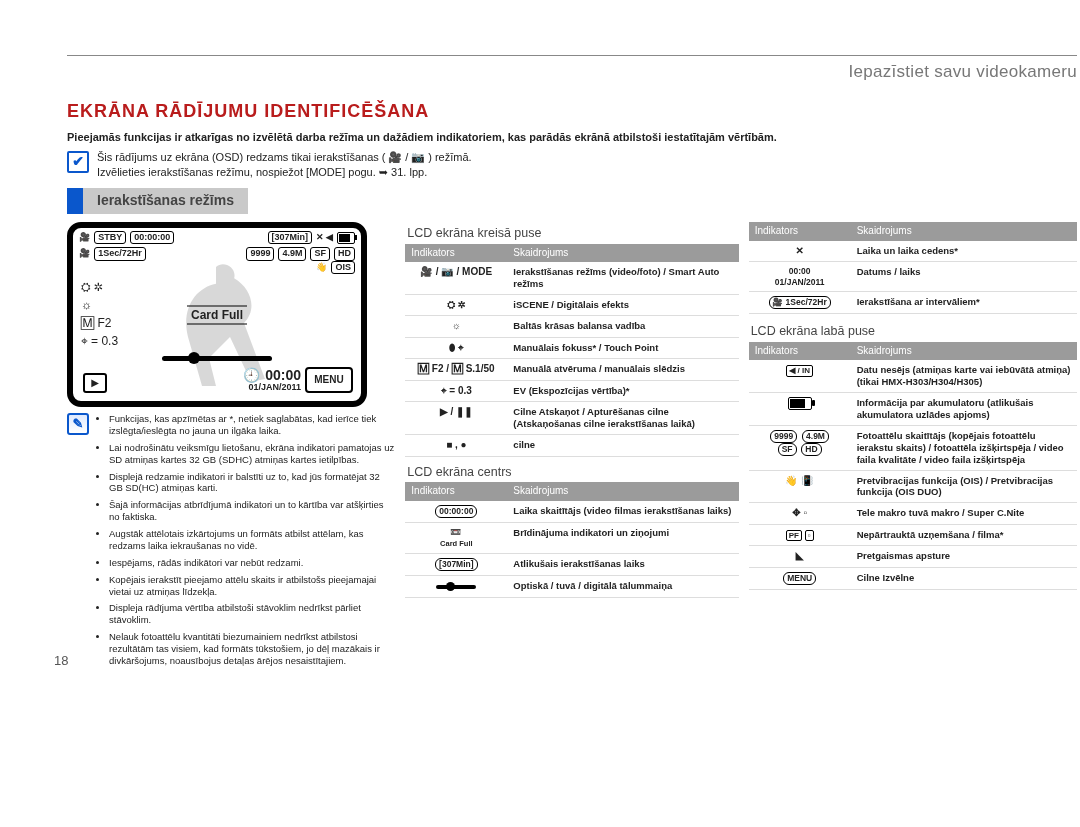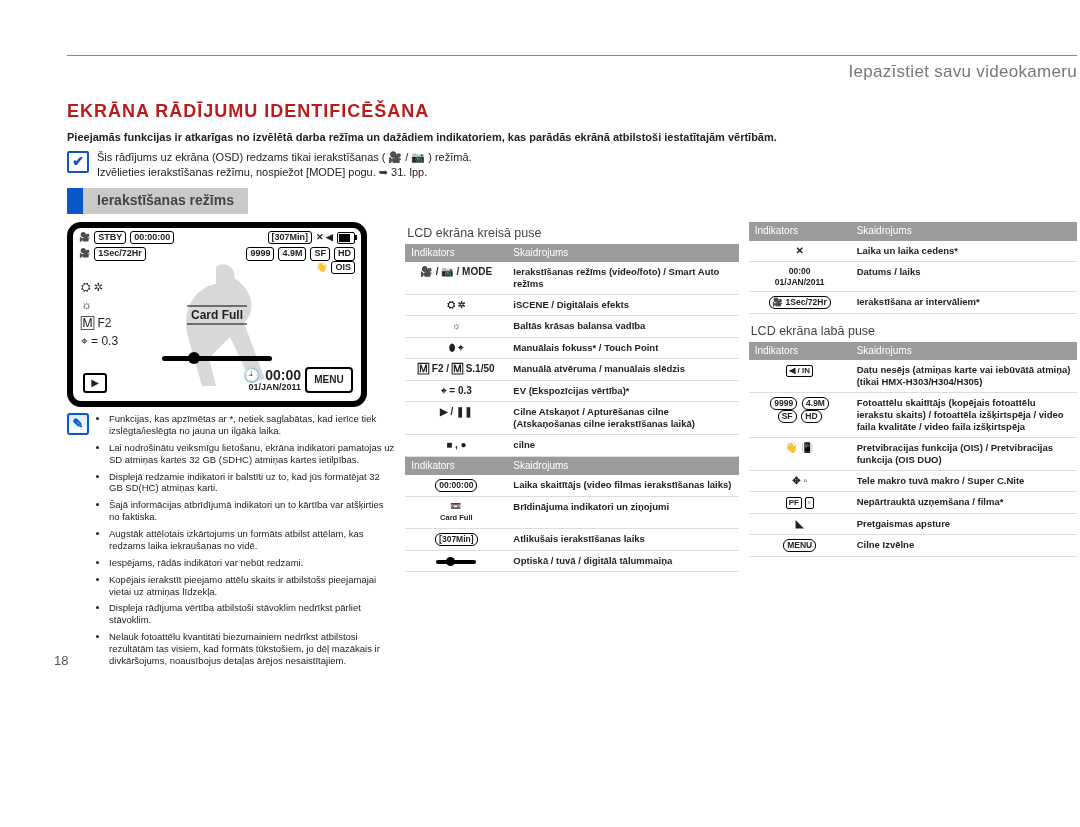--- a/index.html
+++ b/index.html
@@ -328,20 +328,21 @@
               <td class="ind">▶ / ❚❚</td>
               <td class="desc">Cilne Atskaņot / Apturēšanas cilne (Atskaņošanas cilne ierakstīšanas laikā)</td>
             </tr>
         <tr>
               <td class="ind">■ , ●</td>
               <td class="desc">cilne</td>
             </tr>
       </tbody>
         </table>
 
+      <div class="sect-label" style="margin-top:8px;">LCD ekrāna centrs</div>
       <table class="ind">
         <tbody>
             <tr>
               <th class="col-ind">Indikators</th>
               <th>Skaidrojums</th>
             </tr>
         <tr>
               <td class="ind"><span class="mini-pill">00:00:00</span></td>
               <td class="desc">Laika skaitītājs (video filmas ierakstīšanas laiks)</td>
             </tr>
@@ -389,20 +390,24 @@
         <tbody>
             <tr>
               <th class="col-ind">Indikators</th>
               <th>Skaidrojums</th>
             </tr>
         <tr>
               <td class="ind"><span class="mini-badge">◀ / IN</span></td>
               <td class="desc">Datu nesējs (atmiņas karte vai iebūvātā atmiņa) (tikai HMX-H303/H304/H305)</td>
             </tr>
         <tr>
+              <td class="ind"><span class="batt"><span class="fill"></span></span></td>
+              <td class="desc">Informācija par akumulatoru (atlikušais akumulatora uzlādes apjoms)</td>
+            </tr>
+        <tr>
               <td class="ind"><span class="mini-pill">9999</span> <span class="mini-pill">4.9M</span><br><span class="mini-pill">SF</span> <span class="mini-pill">HD</span></td>
               <td class="desc">Fotoattēlu skaitītājs (kopējais fotoattēlu ierakstu skaits) / fotoattēla izšķirtspēja / video faila kvalitāte / video faila izšķirtspēja</td>
             </tr>
         <tr>
               <td class="ind">👋 📳</td>
               <td class="desc">Pretvibracijas funkcija (OIS) / Pretvibracijas funkcija (OIS DUO)</td>
             </tr>
         <tr>
               <td class="ind">✥ ▫</td>
               <td class="desc">Tele makro tuvā makro / Super C.Nite</td>

